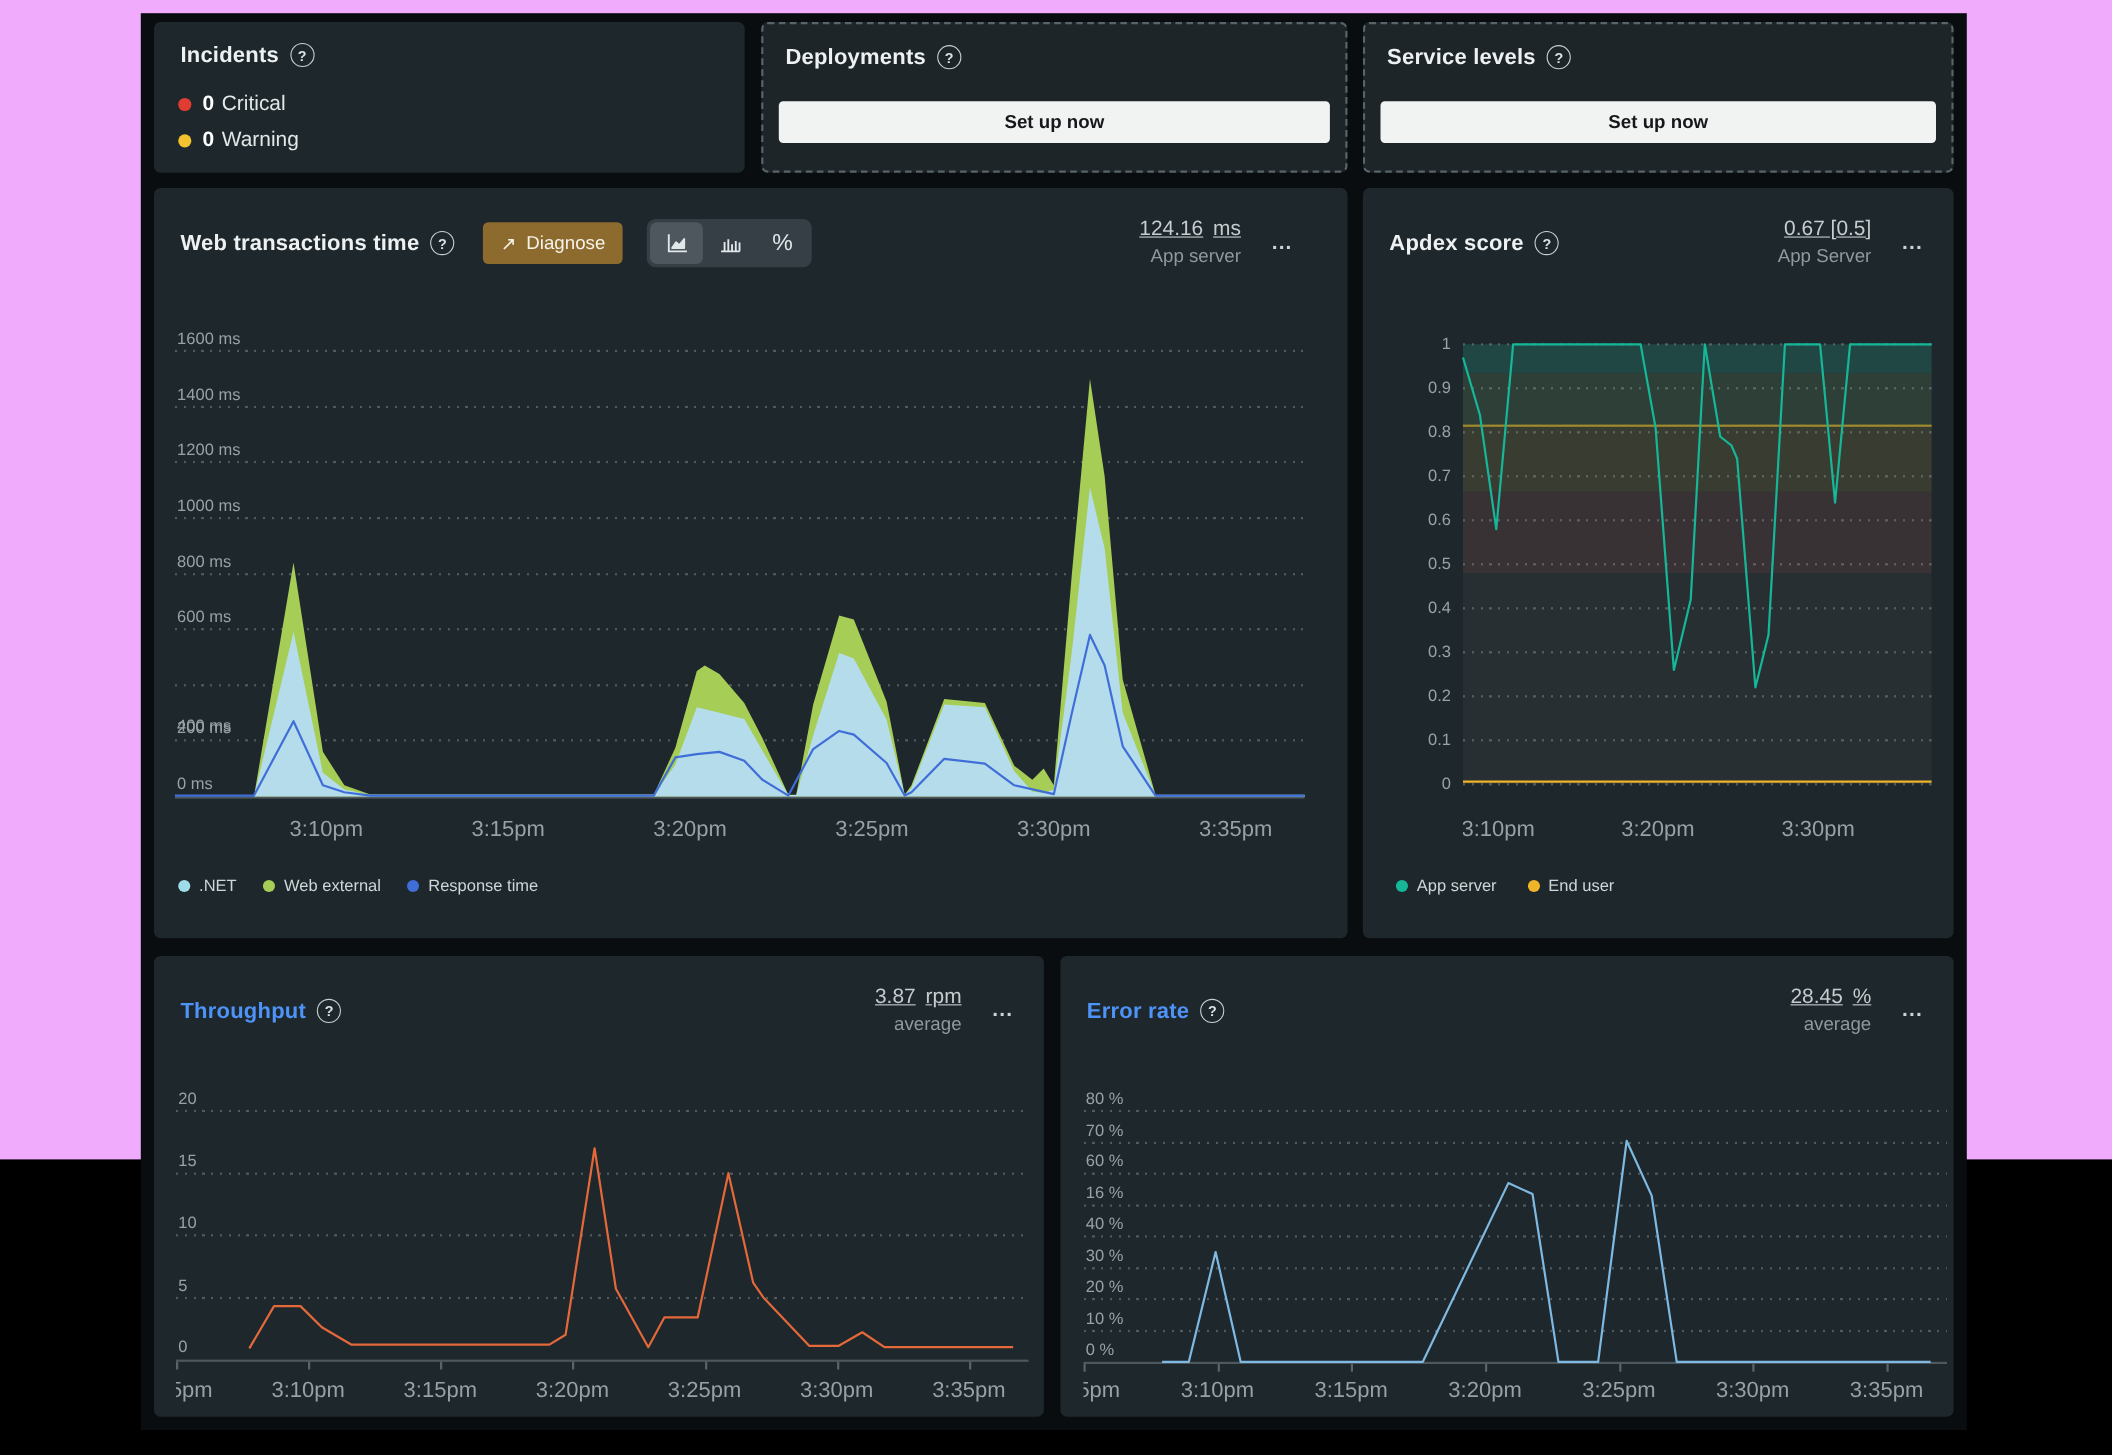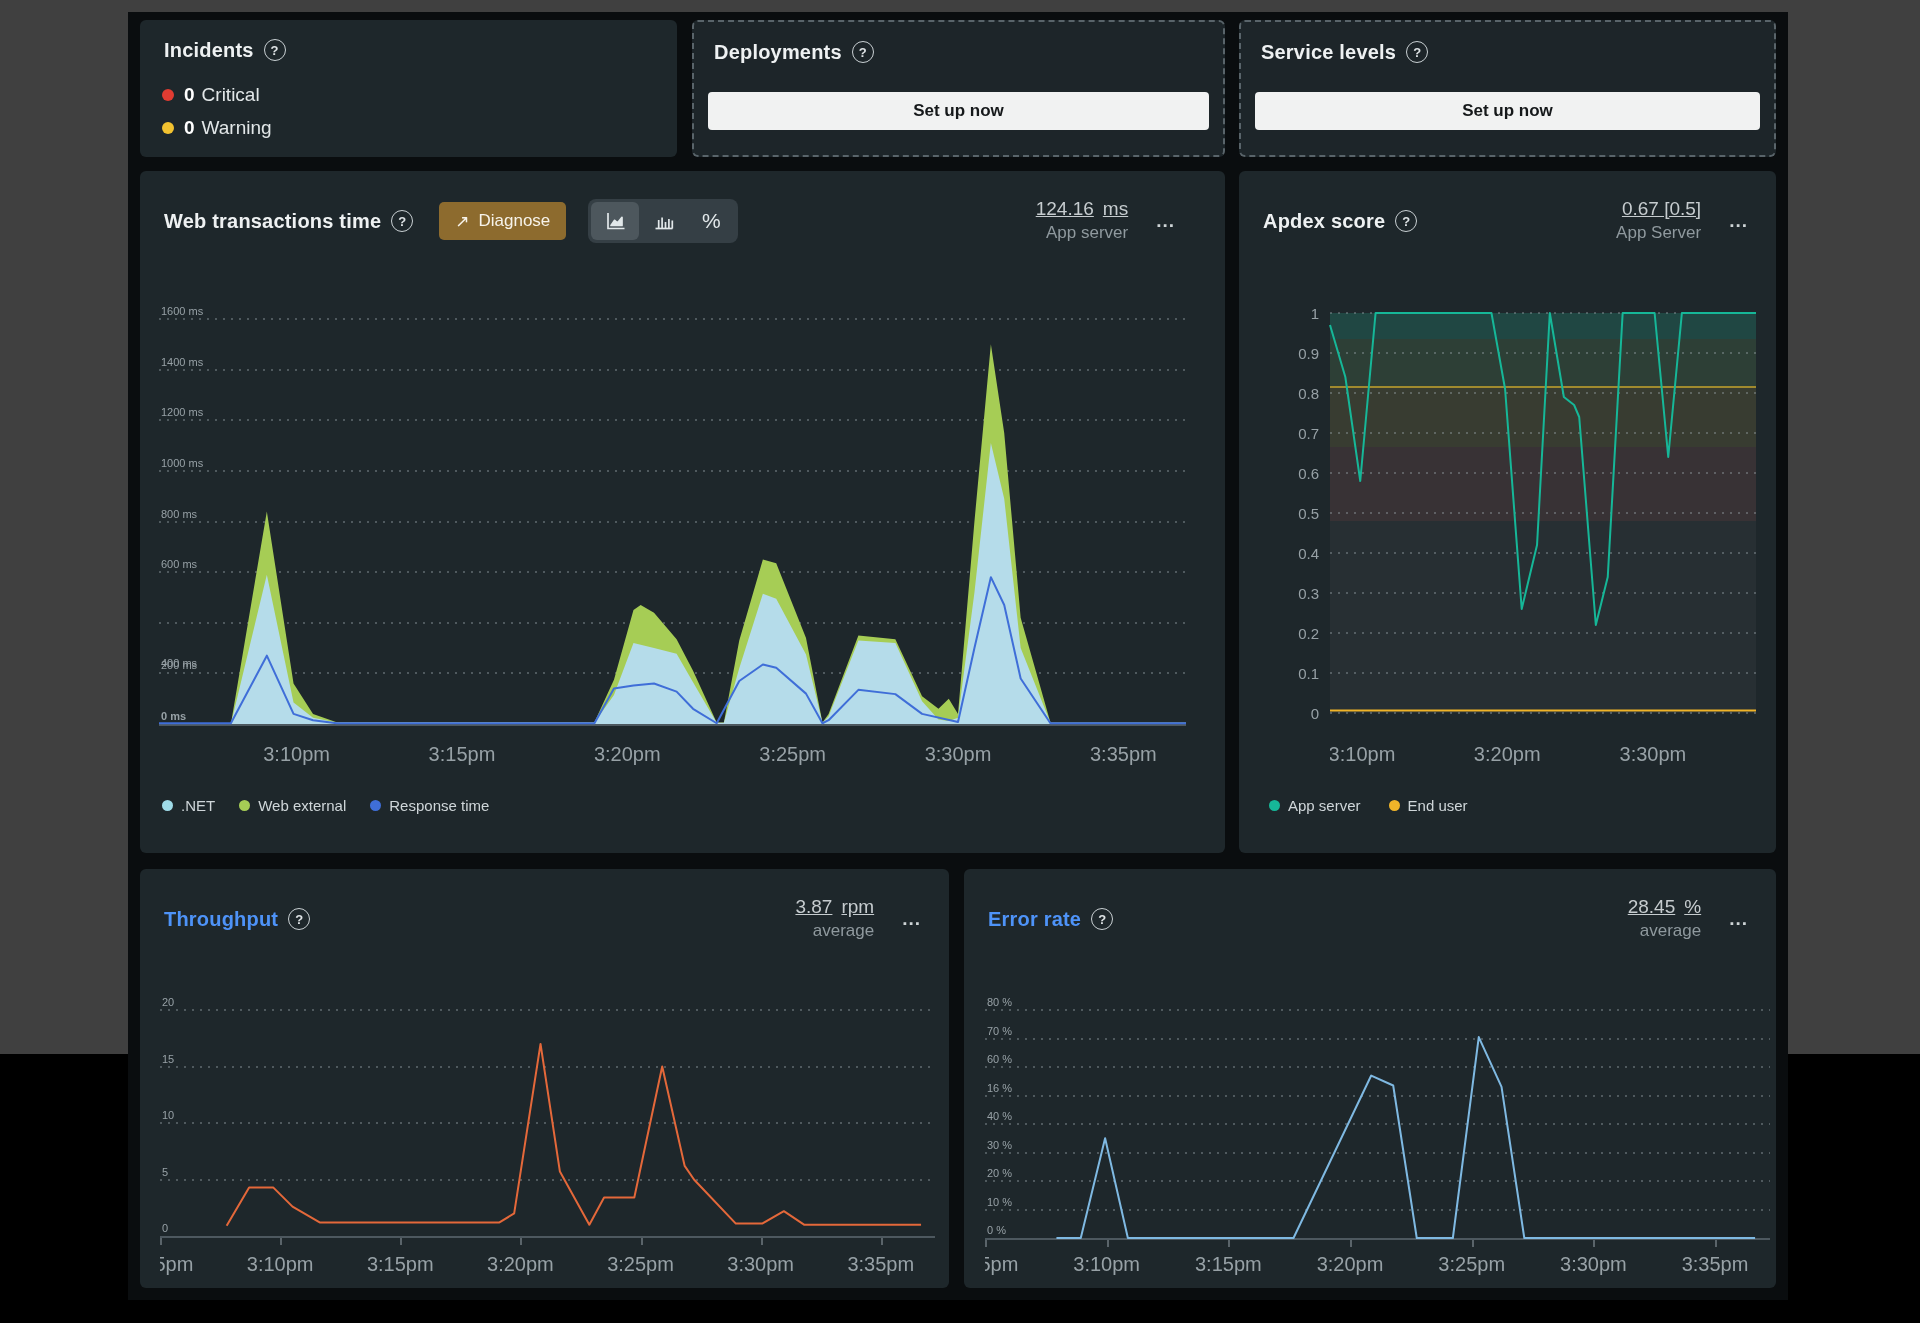--- a/index.html
+++ b/index.html
@@ -1,17 +1,17 @@
 <!DOCTYPE html>
 <html><head>
 <meta charset="utf-8">
 <style>
   * { margin:0; padding:0; box-sizing:border-box; }
   html,body { width:1920px; height:1323px; background:#000; font-family:"Liberation Sans","DejaVu Sans",sans-serif; overflow:hidden; }
-  .canvas { position:relative; width:1920px; height:1054px; background:#404040; }
+  .canvas { position:relative; width:1920px; height:1054px; background:#f0abfc; }
   .board { position:absolute; left:128px; top:12px; width:1660px; height:1288px; background:#0a0d0f; }
   .card { position:absolute; background:#1e272b; border-radius:6px; }
   .card.dashed { border:2px dashed #59646a; background:#1d2529; }
   .title { color:#eef1f2; font-size:20px; font-weight:700; letter-spacing:.2px; }
   .title.link { color:#4e93f8; }
   .qicon { display:inline-flex; align-items:center; justify-content:center; width:22px; height:22px; margin-left:10px; border:1.6px solid #c9d0d3; border-radius:50%; color:#dde2e4; font-size:13px; font-weight:700; cursor:pointer; flex:0 0 auto; }
   .hdr { position:absolute; left:24px; right:28px; top:22px; height:56px; display:flex; align-items:center; }
   .spacer { flex:1; }
   .valblock { text-align:right; line-height:24px; }
   .valtop { color:#c6cccf; font-size:19px;text-decoration:underline; }
@@ -32,21 +32,21 @@
   .seg { width:48px; height:38px; display:flex; align-items:center; justify-content:center; border-radius:6px; cursor:pointer; color:#e2e8ea; }
   .seg.sel { background:#4d575d; }
   .seg svg { display:block; }
   .pct-glyph { font-size:21px; color:#e2e8ea; font-weight:500; }
   
   .plot { position:absolute; }
   .plot.baselined { border-bottom:2px solid #4d585f; }
   .band { position:absolute; left:0; right:0; }
   .gridline { position:absolute; left:0; right:0; height:2px; background:repeating-linear-gradient(90deg, rgba(160,172,178,.38) 0 2px, transparent 2px 8px); }
   .hline { position:absolute; left:0; right:0; height:2px; }
-  .ylab-in { position:absolute; left:2px; transform:translateY(-115%); color:#97a1a6; font-size:11px; white-space:nowrap; }
+  .ylab-in { position:absolute; left:2px; transform:translateY(-115%); color:#97a1a6; font-size:15px; white-space:nowrap; }
   .ycol { position:absolute; }
   .ylab-out { position:absolute; right:0; transform:translateY(-50%); color:#97a1a6; font-size:15px; }
   .chart-svg { position:absolute; left:0; top:0; width:100%; height:100%; overflow:visible; }
   .xaxis { position:absolute; overflow:hidden; }
   .xlab { position:absolute; top:4px; transform:translateX(-50%); color:#97a1a6; font-size:20px; white-space:nowrap; }
   .xtickmark { position:absolute; bottom:-9px; width:2px; height:7px; background:#5a646a; }
   .legend { position:absolute; display:flex; gap:28px; align-items:center; height:24px; }
   .lgi { display:flex; align-items:center; gap:8px; cursor:pointer; }
   .lgi .dot { width:11px; height:11px; }
   .lgi span.lgt { color:#cfd6d9; font-size:15px; }
@@ -120,21 +120,21 @@
         </div>
       </div>
       <div class="spacer"></div>
       <div class="valblock">
         <div class="valtop"><span>124.16</span><span class="unit">ms</span></div>
         <div class="valsub">App server</div>
       </div>
       <span class="ellip">...</span>
     </div>
     <div class="plot baselined" style="left:19px;top:148px;width:1027px;height:407px;">
-        <span class="ylab-in" style="top: 100%; font-weight: bold;">0 ms</span>
+        <span class="ylab-in" style="top: 100%;">0 ms</span>
         <div class="gridline" style="top: calc(87.5% - 1px);"></div>
         <span class="ylab-in" style="top: 87.5%;">200 ms</span>
         <div class="gridline" style="top: calc(75% - 1px);"></div>
         <span class="ylab-in" style="top: 75%; margin-top: 48px;">400 ms</span>
         <div class="gridline" style="top: calc(62.5% - 1px);"></div>
         <span class="ylab-in" style="top: 62.5%;">600 ms</span>
         <div class="gridline" style="top: calc(50% - 1px);"></div>
         <span class="ylab-in" style="top: 50%;">800 ms</span>
         <div class="gridline" style="top: calc(37.5% - 1px);"></div>
         <span class="ylab-in" style="top: 37.5%;">1000 ms</span>

